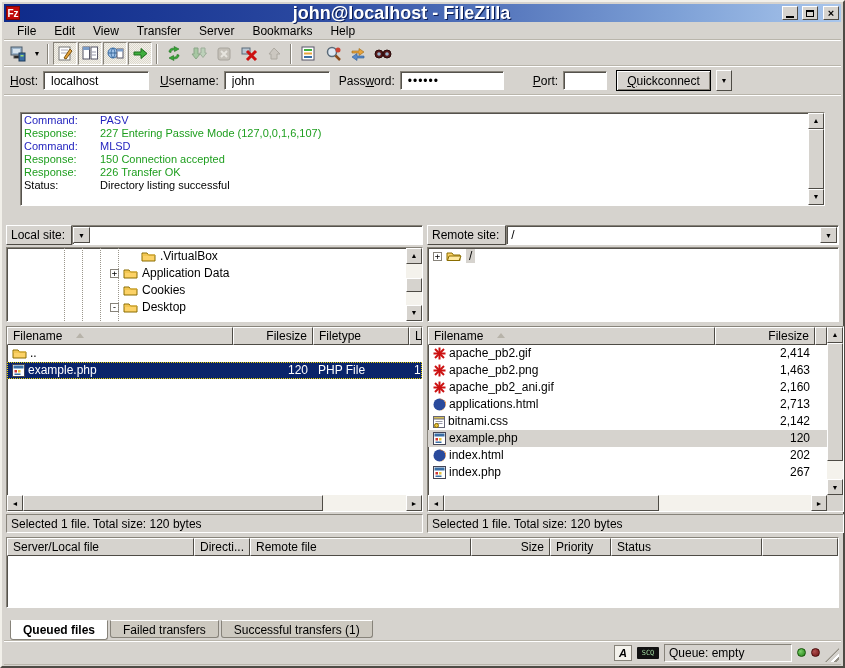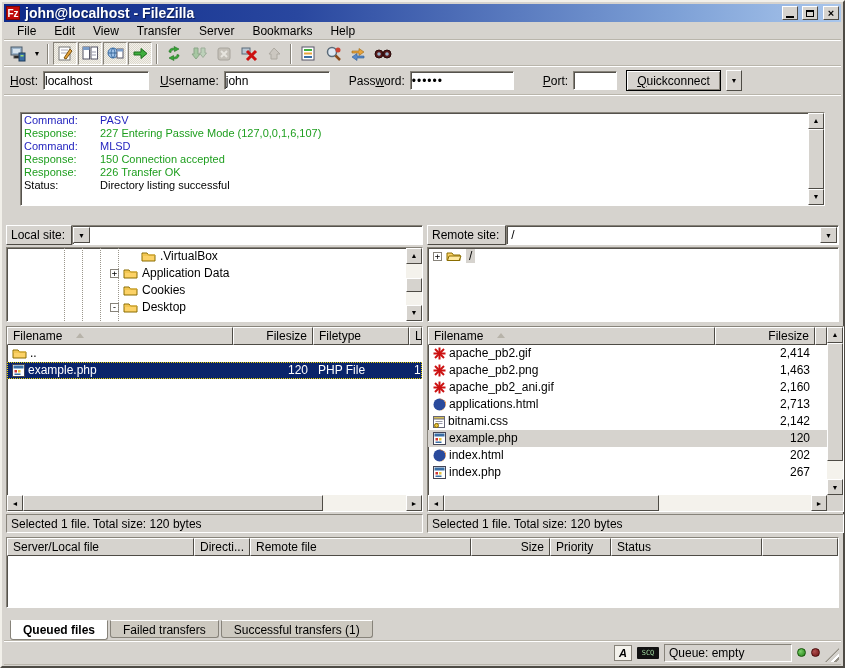--- a/index.html
+++ b/index.html
@@ -8,22 +8,22 @@
 
   .win { width:845px; height:668px; background:#d6d3ce;
          border:2px solid; border-color:#f2f0ea #4e4b45 #4e4b45 #f2f0ea; padding:2px;
          display:flex; flex-direction:column; }
 
   
   .titlebar { height:18px; display:flex; align-items:center; gap:3px; padding:8px 2px;
     background:linear-gradient(90deg,#0e2a8a 0%,#29479f 35%,#7da0d6 80%,#a9c6ec 100%); }
   .fzicon { width:14px; height:14px; background:#c00a0a; color:#fff; font-weight:bold; font-size:10px;
     display:flex; align-items:center; justify-content:center; border:1px solid #7e0606; }
-  .title { color:#fff; font-weight:bold; font-size:14px; flex:1; padding-left:2px;
-    text-shadow:1px 1px 0 #0a1c55; white-space:nowrap; }
+  .title { color:#fff; font-weight:bold; font-size:18px; flex:1; padding-left:2px;
+    text-shadow:1px 1px 0 #0a1c55; white-space:nowrap;text-align:center; }
   .winbtn { width:16px; height:14px; background:#d6d3ce; margin-left:1px;
     border:1px solid; border-color:#fff #4e4b45 #4e4b45 #fff;
     display:flex; align-items:center; justify-content:center; font-size:9px; line-height:1; }
   .winbtn .bar { width:8px; height:2px; background:#000; margin-top:7px; }
   .winbtn .box { width:8px; height:7px; border:1px solid #000; border-top-width:2px; }
   .winbtn.close { margin-left:2px; font-size:11px; font-weight:bold; }
 
   
   .menubar { height:20px; display:flex; align-items:center; padding-left:4px;
     border-bottom:1px solid #fff; box-shadow:0 -1px 0 #b9b5ab inset; font-size:12px; }
@@ -38,21 +38,21 @@
   .tbtn.dd { width:12px; }
   .tsep { width:2px; height:20px; margin:0 3px; border-left:1px solid #87837a; border-right:1px solid #fff; }
   .tbtn svg { display:block; }
 
   
   .qcbar { height:32px; display:flex; align-items:center; gap:5px; padding:0 6px;
     border-bottom:1px solid #fff; box-shadow:0 -1px 0 #b9b5ab inset; font-size:12px; }
   .u { text-decoration:underline; }
   .field { background:#fff; border:1px solid; border-color:#87837a #fff #fff #87837a;
     box-shadow:inset 1px 1px 0 #55524c; height:19px; font-family:"Liberation Sans",sans-serif;
-    font-size:12px; padding:1px 1px; outline:none; }
+    font-size:12px; padding:1px 7px; outline:none; }
   .qc-host { width:106px; } .qc-user { width:106px; } .qc-pass { width:104px; letter-spacing:1px; }
   .qc-port { width:44px; }
   .qcbtn { height:21px; background:#d6d3ce; border:1px solid #000; box-shadow:inset 1px 1px 0 #fff, inset -1px -1px 0 #87837a;
     font-size:12px; padding:1px 10px; margin-left:4px; }
   .qcdd { width:16px; height:21px; background:#d6d3ce; border:1px solid; border-color:#fff #4e4b45 #4e4b45 #fff;
     display:flex; align-items:center; justify-content:center; font-size:7px; }
 
   .inset2 { border:1px solid; border-color:#87837a #fff #fff #87837a; box-shadow:inset 1px 1px 0 #55524c; }
 
   
@@ -273,21 +273,21 @@
           <circle cx="13" cy="8" r="1.8" fill="#9ab4cc"></circle>
         </svg>
     </span>
   </div>
 
   <div class="qcbar">
     <label><span></span><span class="u">H</span><span>ost:</span></label>
     <input class="field qc-host" value="localhost" style="">
     <label style="margin-left:6px"><span></span><span class="u">U</span><span>sername:</span></label>
     <input class="field qc-user" value="john" style="">
-    <label style="margin-left:14px"><span>Pass</span><span class="u">w</span><span>ord:</span></label>
+    <label style="margin-left:4px"><span>Pass</span><span class="u">w</span><span>ord:</span></label>
     <input class="field qc-pass" value="••••••" style="">
     <label style="margin-left:24px"><span></span><span class="u">P</span><span>ort:</span></label>
     <input class="field qc-port" value="" style="">
     <button class="qcbtn"><span class="u">Q</span><span>uickconnect</span></button>
     <span class="qcdd">▼</span>
   </div>
 
   <div class="logwrap inset2">
     <div class="loglines">
       <div class="logline log-command">

